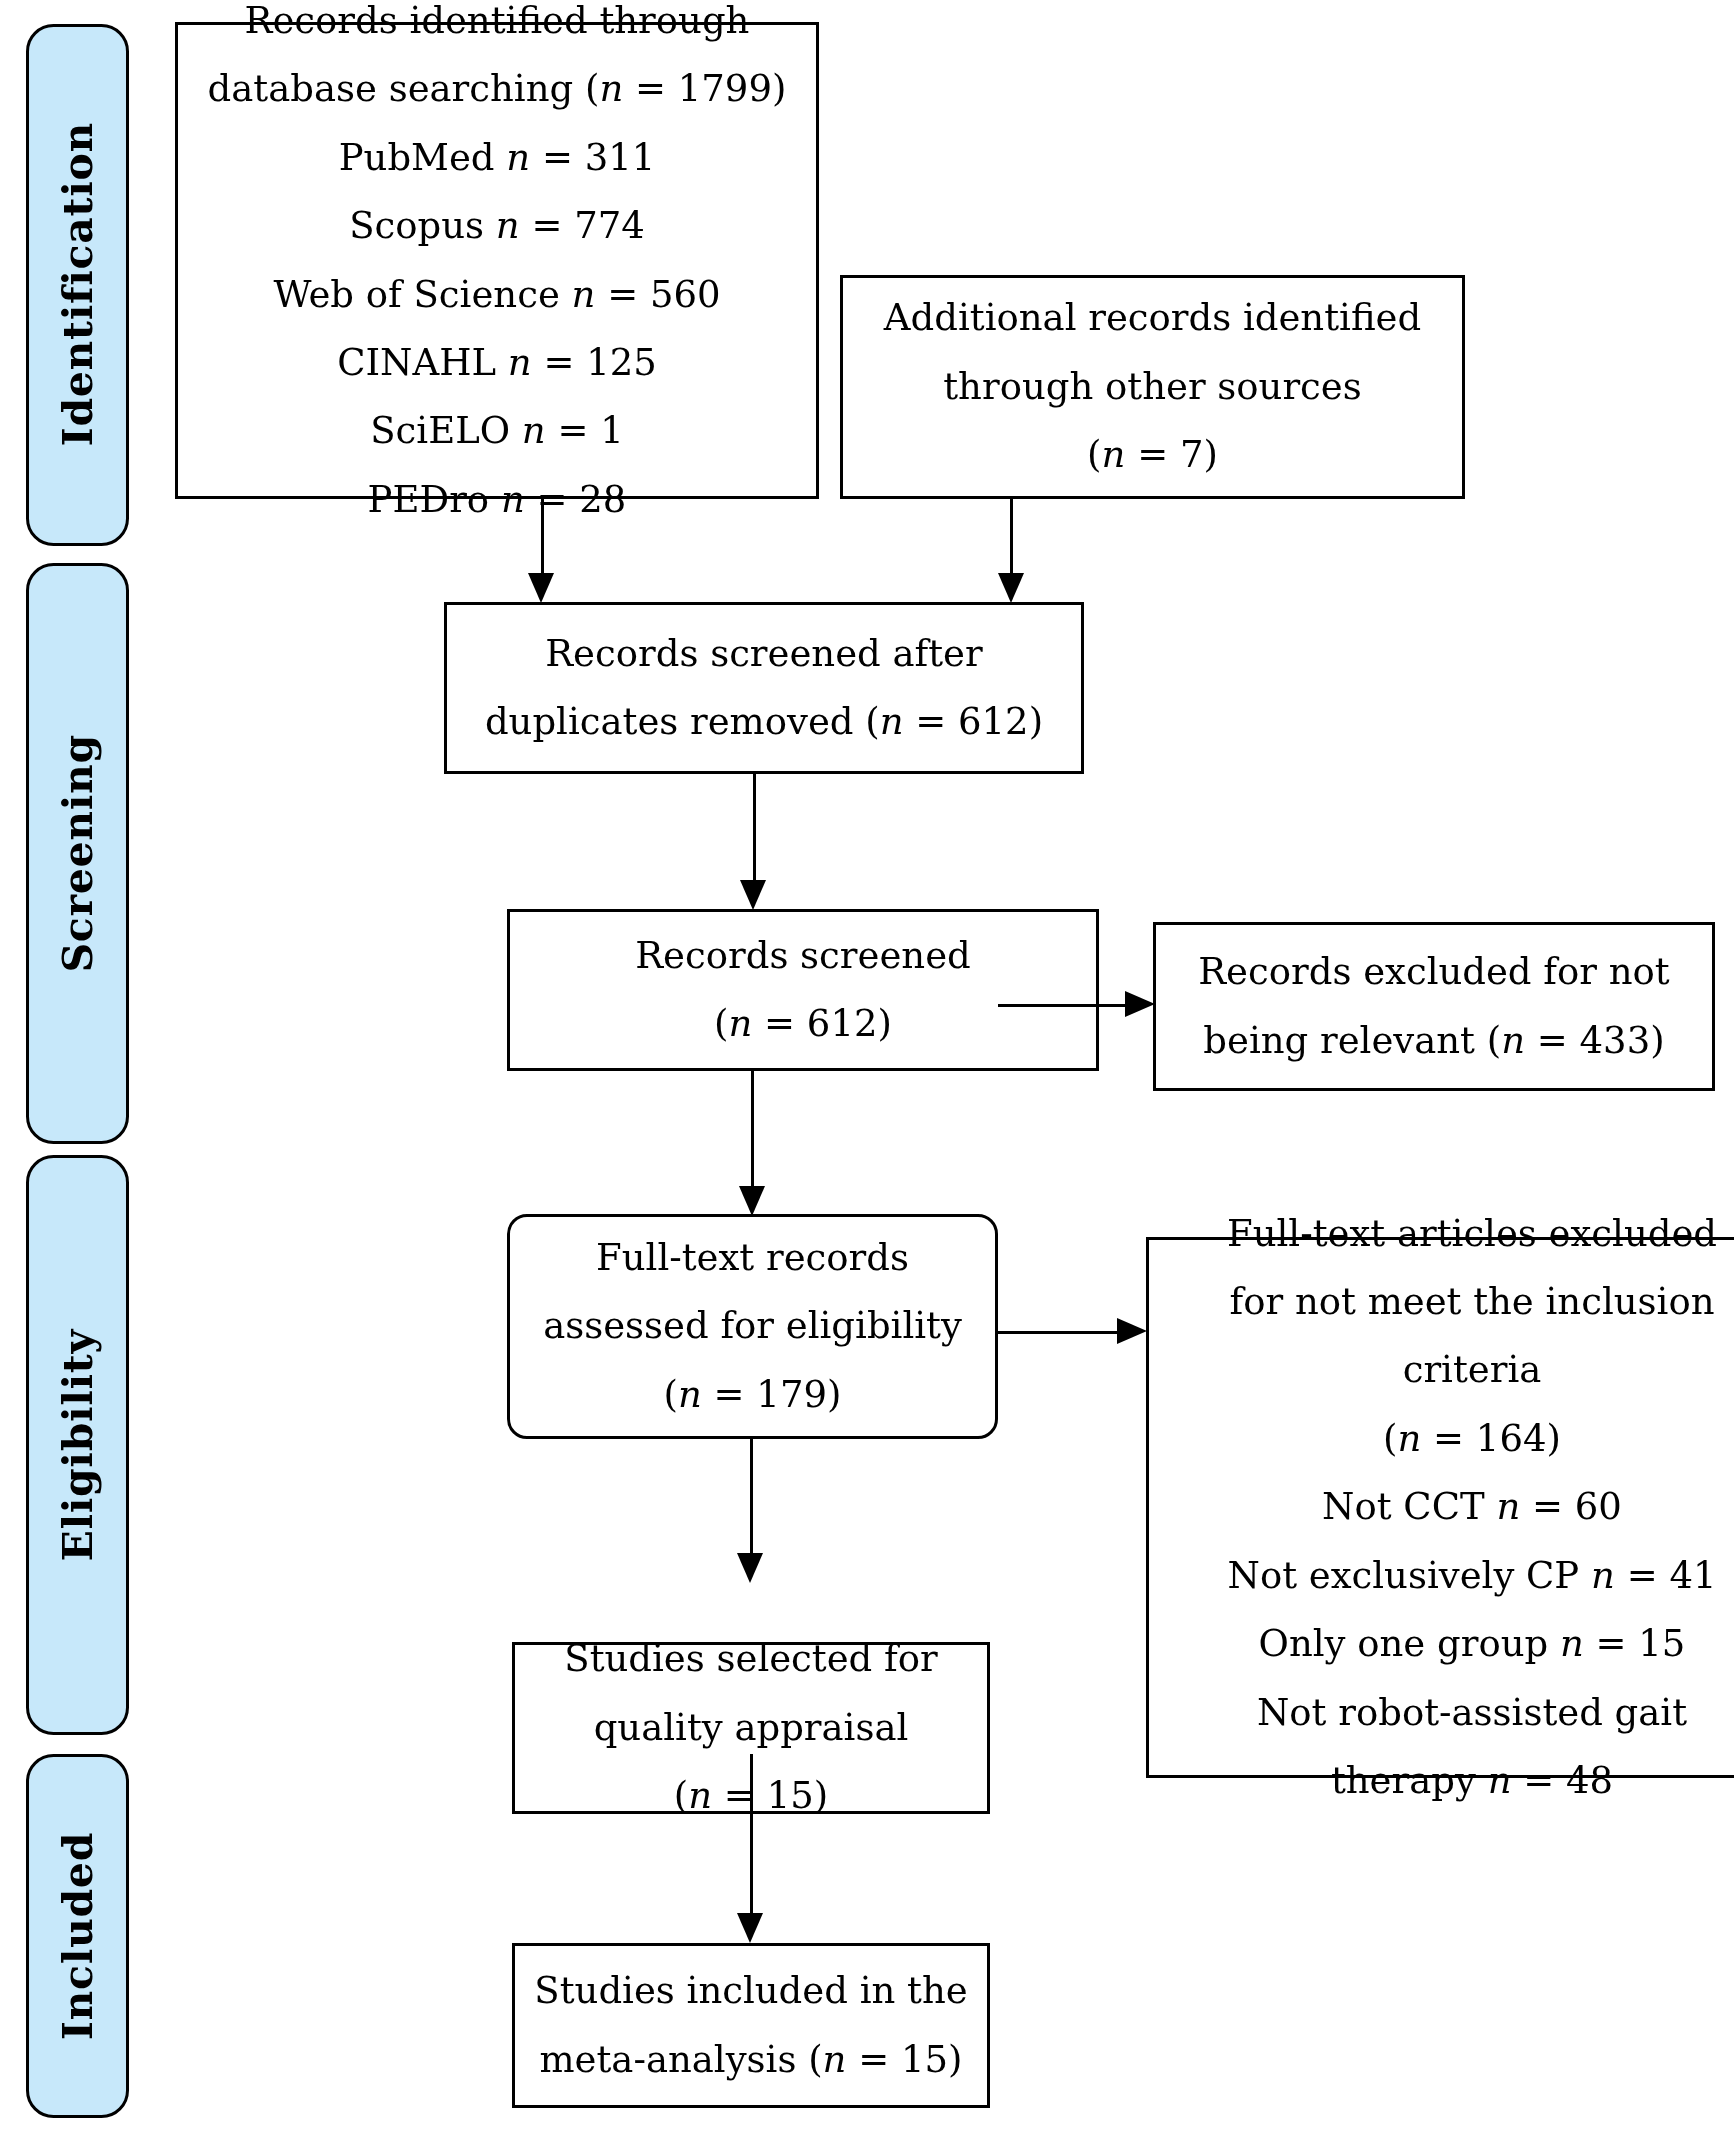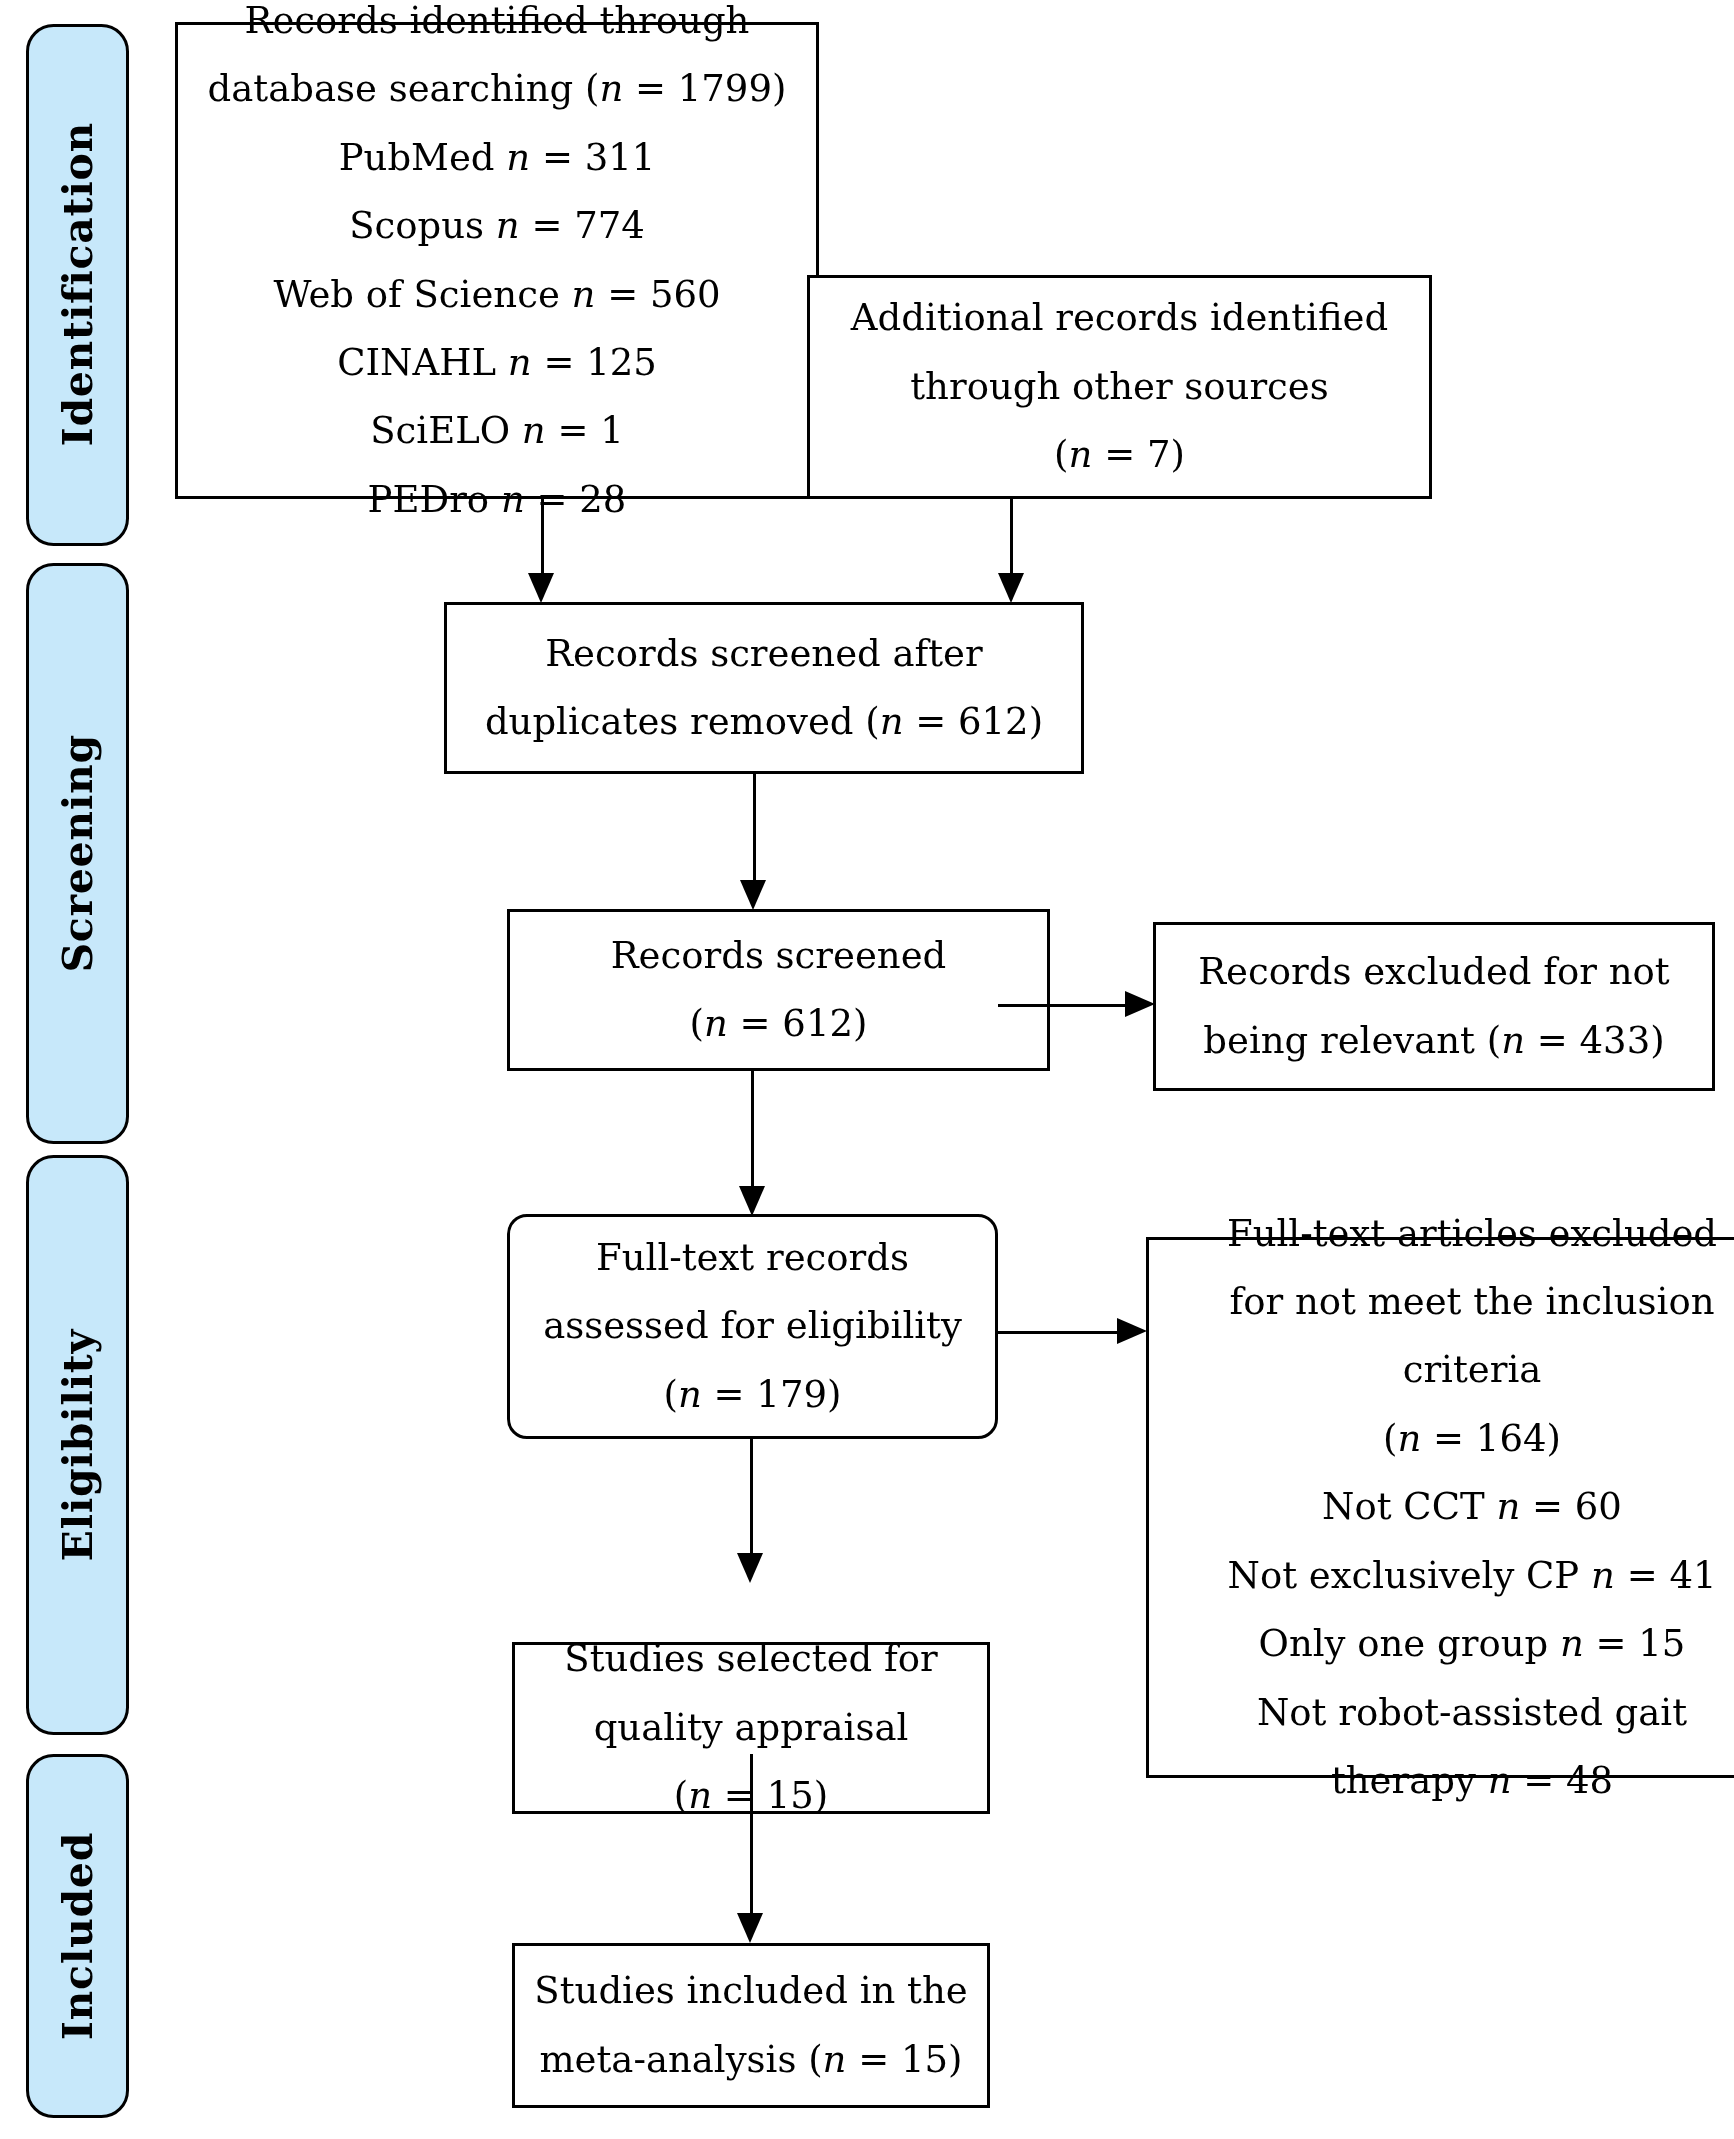--- a/index.html
+++ b/index.html
@@ -73,29 +73,29 @@
     <div class="stage-label">Eligibility</div>
   </div>
   <div class="stage" style="top:1754px;height:364px;">
     <div class="stage-label">Included</div>
   </div>
 
   <div class="box" style="left:175px;top:22px;width:644px;height:477px;">
     <div class="box-text">Records identified through<br>database searching (<i>n</i> = 1799)<br>PubMed <i>n</i> = 311<br>Scopus <i>n</i> = 774<br>Web of Science <i>n</i> = 560<br>CINAHL <i>n</i> = 125<br>SciELO <i>n</i> = 1<br>PEDro <i>n</i> = 28</div>
   </div>
 
-  <div class="box" style="left:807px;top:275px;width:625px;height:224px;">
+  <div class="box" style="left:840px;top:275px;width:625px;height:224px;">
     <div class="box-text">Additional records identified<br>through other sources<br>(<i>n</i> = 7)</div>
   </div>
 
   <div class="box" style="left:444px;top:602px;width:640px;height:172px;">
     <div class="box-text">Records screened after<br>duplicates removed (<i>n</i> = 612)</div>
   </div>
 
-  <div class="box" style="left:507px;top:909px;width:543px;height:162px;">
+  <div class="box" style="left:507px;top:909px;width:592px;height:162px;">
     <div class="box-text">Records screened<br>(<i>n</i> = 612)</div>
   </div>
 
   <div class="box" style="left:1153px;top:922px;width:562px;height:169px;">
     <div class="box-text">Records excluded for not<br>being relevant (<i>n</i> = 433)</div>
   </div>
 
   <div class="box" style="left:507px;top:1214px;width:491px;height:225px;border-radius:20px;">
     <div class="box-text">Full-text records<br>assessed for eligibility<br>(<i>n</i> = 179)</div>
   </div>

